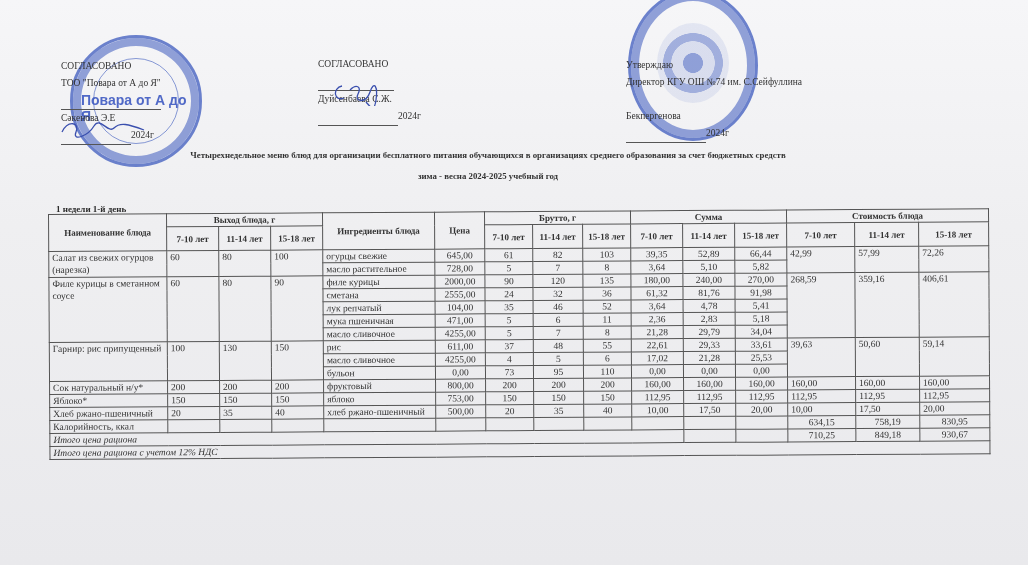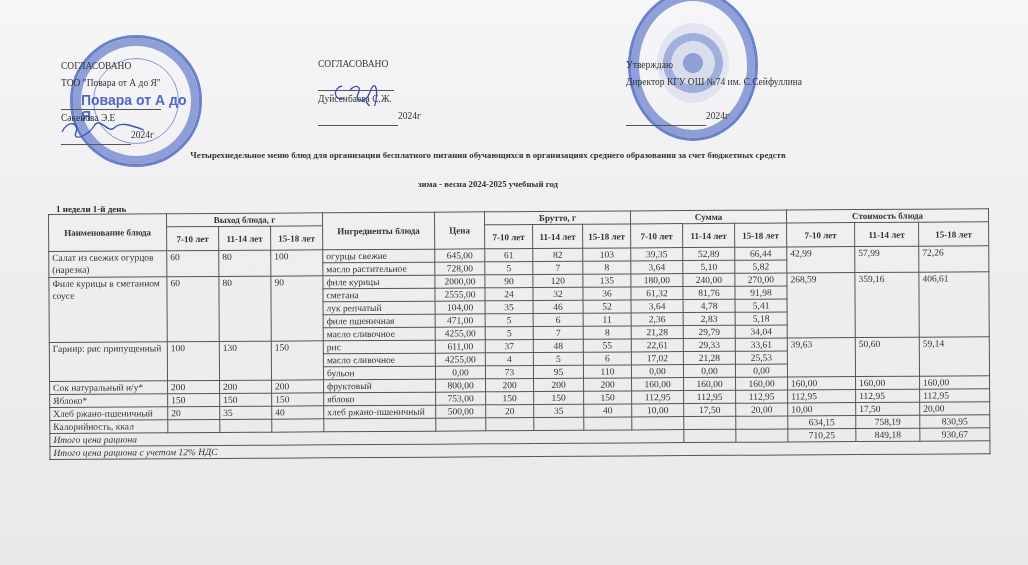--- a/index.html
+++ b/index.html
@@ -86,25 +86,26 @@
   <div><span class="line" style="width:80px;">&nbsp;</span><span>2024г</span></div>
 </div>
 <svg class="scribble" style="left:330px; top:80px;" width="60" height="26">
   <path d="M12 6 C2 8, 4 22, 14 18 M20 10 C26 4, 32 6, 28 14 S 36 24, 40 12 S 48 6, 46 20 S 40 26, 36 22" stroke="#3a4fae" stroke-width="1.3" fill="none"></path>
 </svg>
 
 <div class="sig" style="left:626px; top:57px;">
   <div>Утверждаю</div>
   <div>Директор КГУ ОШ №74 им. С.Сейфуллина</div>
   <div>&nbsp;</div>
+  <div>Бекпергенова</div>
   <div><span class="line" style="width:80px;">&nbsp;</span><span>2024г</span></div>
 </div>
 
 <div class="title" style="top:150px; padding-left:40px; box-sizing:border-box;">Четырехнедельное меню блюд для организации бесплатного питания обучающихся в организациях среднего образования за счет бюджетных средств</div>
-<div class="title" style="top:171px; padding-left:40px; box-sizing:border-box;margin-top:8px;">зима - весна 2024-2025 учебный год</div>
+<div class="title" style="top:171px; padding-left:40px; box-sizing:border-box;">зима - весна 2024-2025 учебный год</div>
 <div class="daylabel">1 недели 1-й день</div>
 
 <table class="menu">
   <colgroup>
     <col style="width:118px">
       <col style="width:52px">
       <col style="width:52px">
       <col style="width:52px">
     <col style="width:112px">
       <col style="width:50px">
@@ -202,21 +203,21 @@
         <td>лук репчатый</td>
         <td class="r">104,00</td>
         <td class="c">35</td>
         <td class="c">46</td>
         <td class="c">52</td>
         <td class="c">3,64</td>
         <td class="c">4,78</td>
         <td class="c">5,41</td>
       </tr>
       <tr>
-        <td>филе пшеничная</td>
+        <td>мука пшеничная</td>
         <td class="r">471,00</td>
         <td class="c">5</td>
         <td class="c">6</td>
         <td class="c">11</td>
         <td class="c">2,36</td>
         <td class="c">2,83</td>
         <td class="c">5,18</td>
       </tr>
       <tr>
         <td>масло сливочное</td>

